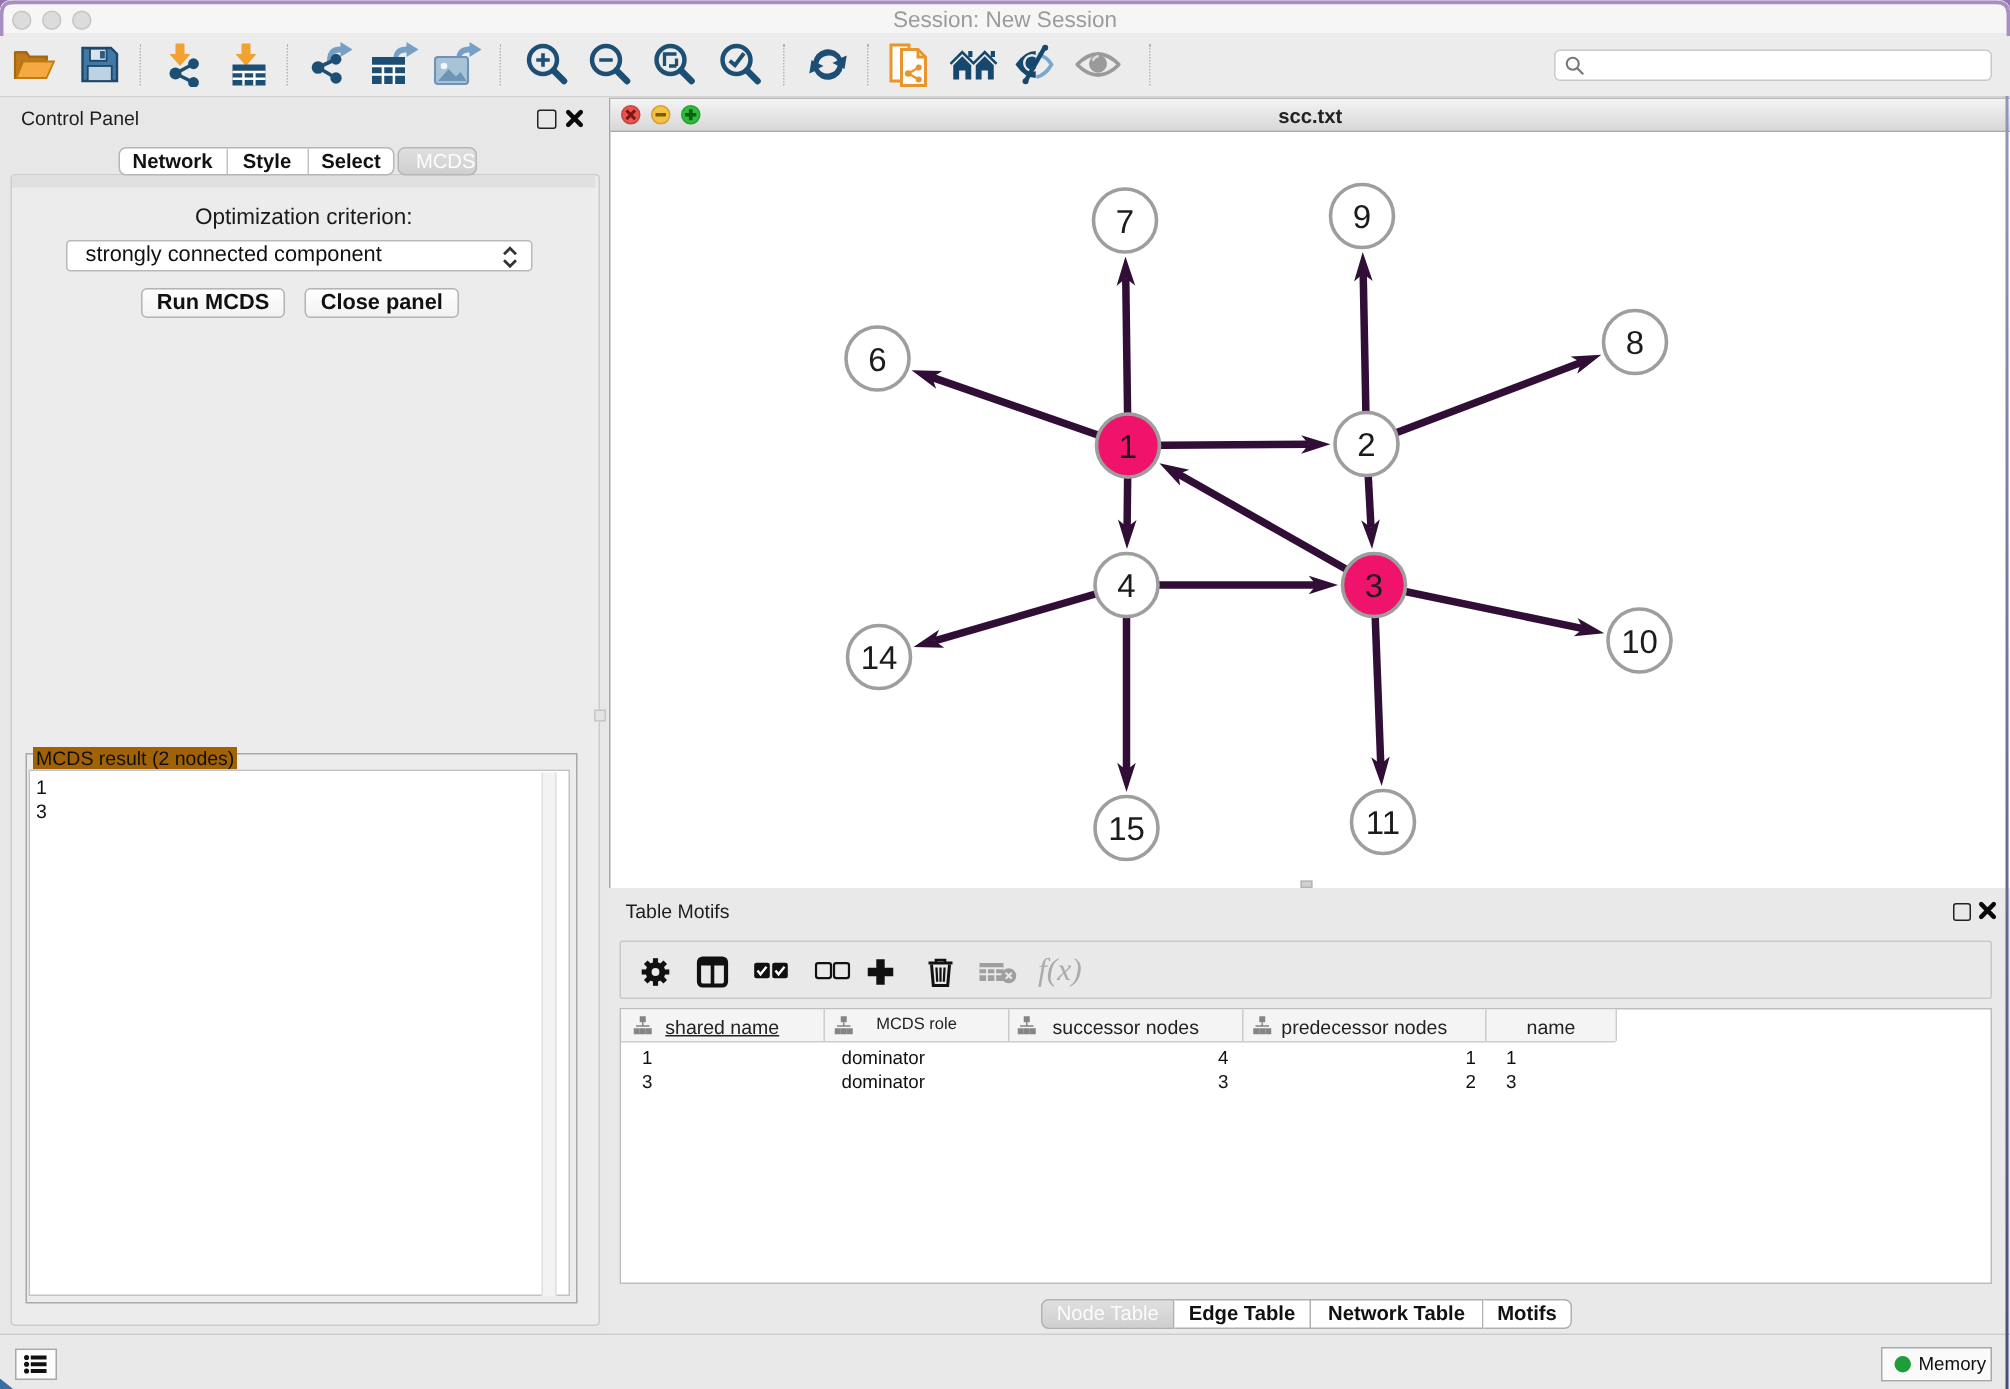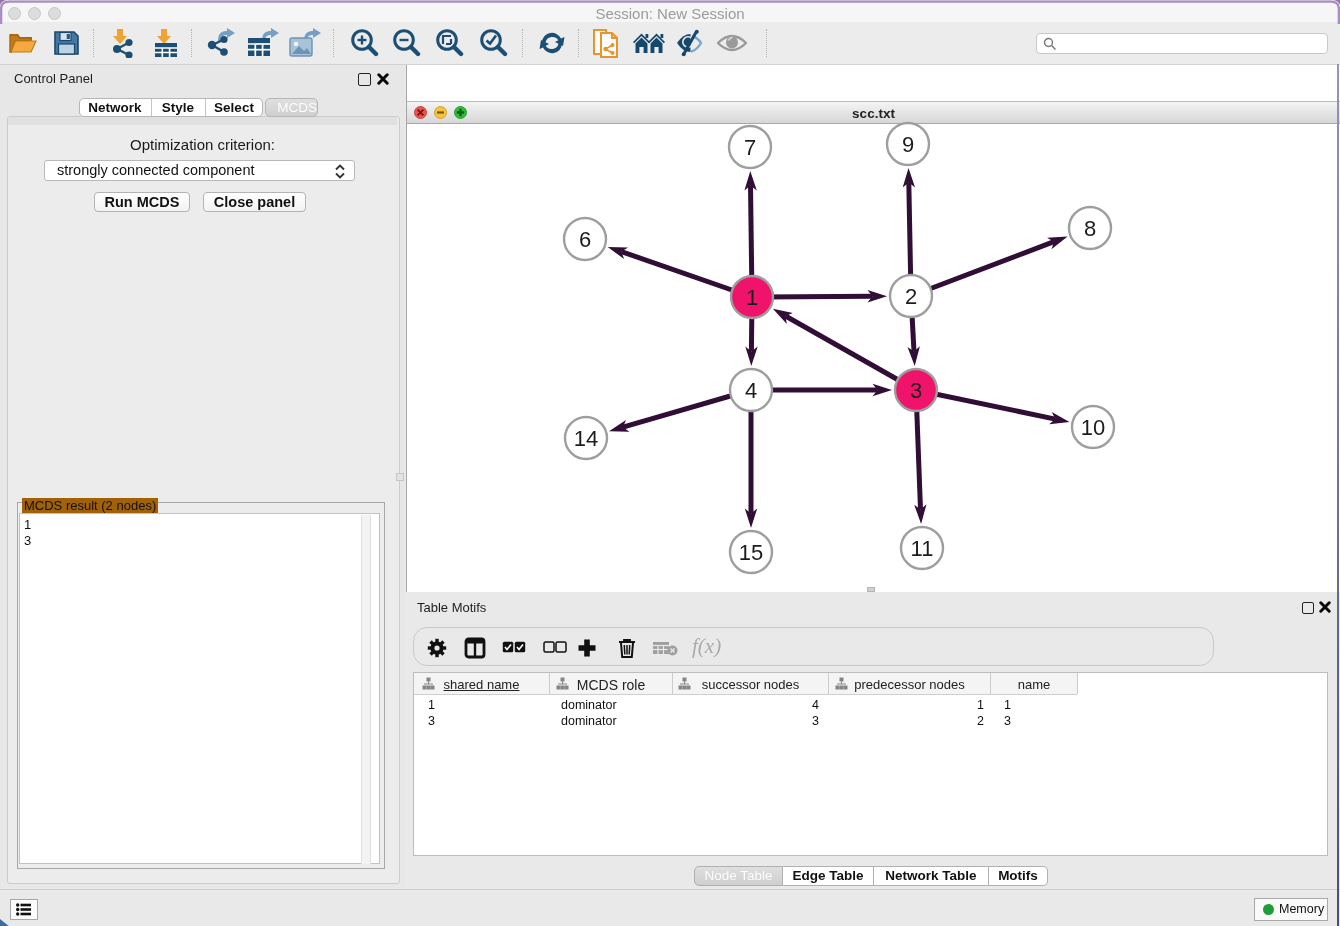--- a/index.html
+++ b/index.html
@@ -269,21 +269,21 @@
 
     <div class="abs" style="left:17px;top:437px;width:366px;height:365px;border:1px solid #a8a8a8;"></div>
     <div class="abs" style="left:22px;top:433px;background:#a16207;padding:0 2px;font-size:13px;color:#111;">MCDS result (2 nodes)</div>
     <div class="abs" style="left:19px;top:448px;width:361px;height:351px;background:#fff;border:1px solid #c2c2c2;box-sizing:border-box;">
       <div style="position:absolute;left:4px;top:3px;font-size:13px;color:#111;line-height:16px;">1<br>3</div>
       <div style="position:absolute;right:8px;top:1px;width:8px;height:349px;background:#f3f3f3;border-left:1px solid #e0e0e0;border-right:1px solid #e0e0e0;"></div>
     </div>
   </div>
   <div style="position:absolute;left:396px;top:473px;width:8px;height:8px;background:#e3e3e3;border:1px solid #c6c6c6;box-sizing:border-box;z-index:5;"></div>
   <div id="netwin">
-    <div style="position:absolute;left:0;top:0;width:100%;height:23px;background:linear-gradient(#f4f4f4,#d7d7d7);border-top:1px solid #b9b9b9;border-bottom:1px solid #a8a8a8;box-sizing:border-box;margin-top:36px;">
+    <div style="position:absolute;left:0;top:0;width:100%;height:23px;background:linear-gradient(#f4f4f4,#d7d7d7);border-top:1px solid #b9b9b9;border-bottom:1px solid #a8a8a8;box-sizing:border-box;">
       <div style="position:absolute;left:7px;top:4px;width:13px;height:13px;border-radius:50%;background:#e9554e;border:1px solid #c4453e;box-sizing:border-box;">
         <svg width="11" height="11" viewBox="0 0 11 11" style="position:absolute;left:0;top:0;">
             <path d="M2.6 2.6 L8.4 8.4 M8.4 2.6 L2.6 8.4" stroke="#7e1713" stroke-width="2"></path>
           </svg>
       </div>
       <div style="position:absolute;left:27px;top:4px;width:13px;height:13px;border-radius:50%;background:#f5c342;border:1px solid #d3a032;box-sizing:border-box;">
         <svg width="11" height="11" viewBox="0 0 11 11" style="position:absolute;left:0;top:0;">
             <path d="M2 5.5 L9 5.5" stroke="#7a5c07" stroke-width="2.2"></path>
           </svg>
       </div>
@@ -356,21 +356,21 @@
     </svg>
     <div style="position:absolute;left:460px;top:522px;width:8px;height:5px;background:#d0d0d0;border:1px solid #b5b5b5;box-sizing:border-box;"></div>
   </div>
   <div id="tpanel">
     <div class="abs" style="left:11px;top:7px;font-size:13px;color:#1e1e1e;">Table Motifs</div>
     <div class="abs" style="left:896px;top:9px;width:10px;height:10px;border:1.6px solid #222;border-radius:2px;"></div>
     <svg class="abs" style="left:913px;top:8px;" width="12" height="12" viewBox="0 0 12 12">
       <path d="M1.8 1.8 L10.2 10.2 M10.2 1.8 L1.8 10.2" stroke="#0a0a0a" stroke-width="3" stroke-linecap="round"></path>
     </svg>
 
-    <div class="abs" style="left:7px;top:34px;width:801px;height:39px;background:#e9e9e9;border:1px solid #c9c9c9;border-radius:14px;box-sizing:border-box;">
+    <div class="abs" style="left:7px;top:34px;width:915px;height:39px;background:#e9e9e9;border:1px solid #c9c9c9;border-radius:2px;box-sizing:border-box;">
 
       <svg style="position:absolute;left:13px;top:10px;" width="20" height="20" viewBox="0 0 20 20">
         <g fill="#111">
           <circle cx="10" cy="10" r="6.6"></circle>
           <rect x="8.3" y="0.8" width="3.4" height="4.4"></rect>
           <rect x="8.3" y="0.8" width="3.4" height="4.4" transform="rotate(45 10 10)"></rect>
           <rect x="8.3" y="0.8" width="3.4" height="4.4" transform="rotate(90 10 10)"></rect>
           <rect x="8.3" y="0.8" width="3.4" height="4.4" transform="rotate(135 10 10)"></rect>
           <rect x="8.3" y="0.8" width="3.4" height="4.4" transform="rotate(180 10 10)"></rect>
           <rect x="8.3" y="0.8" width="3.4" height="4.4" transform="rotate(225 10 10)"></rect>
@@ -441,21 +441,21 @@
       <svg style="position:absolute;left:142px;top:4px;" width="13" height="13" viewBox="0 0 13 13">
           <use href="#org"></use>
         </svg>
       <svg style="position:absolute;left:264px;top:4px;" width="13" height="13" viewBox="0 0 13 13">
           <use href="#org"></use>
         </svg>
       <svg style="position:absolute;left:421px;top:4px;" width="13" height="13" viewBox="0 0 13 13">
           <use href="#org"></use>
         </svg>
       <div style="position:absolute;left:0px;top:4px;width:135px;text-align:center;font-size:13px;color:#222;text-decoration:underline;">shared name</div>
-      <div style="position:absolute;left:136px;top:4px;width:122px;text-align:center;font-size:14px;color:#222;">MCDS role</div>
+      <div style="position:absolute;left:136px;top:4px;width:122px;text-align:center;font-size:11px;color:#222;">MCDS role</div>
       <div style="position:absolute;left:259px;top:4px;width:155px;text-align:center;font-size:13px;color:#222;">successor nodes</div>
       <div style="position:absolute;left:415px;top:4px;width:161px;text-align:center;font-size:13px;color:#222;">predecessor nodes</div>
       <div style="position:absolute;left:577px;top:4px;width:86px;text-align:center;font-size:13px;color:#222;">name</div>
 
       <div style="position:absolute;left:14px;top:25px;font-size:12.5px;color:#111;">1</div>
       <div style="position:absolute;left:147px;top:25px;font-size:12.5px;color:#111;">dominator</div>
       <div style="position:absolute;left:330px;top:25px;width:75px;text-align:right;font-size:12.5px;color:#111;">4</div>
       <div style="position:absolute;left:495px;top:25px;width:75px;text-align:right;font-size:12.5px;color:#111;">1</div>
       <div style="position:absolute;left:590px;top:25px;font-size:12.5px;color:#111;">1</div>
       <div style="position:absolute;left:14px;top:41px;font-size:12.5px;color:#111;">3</div>

